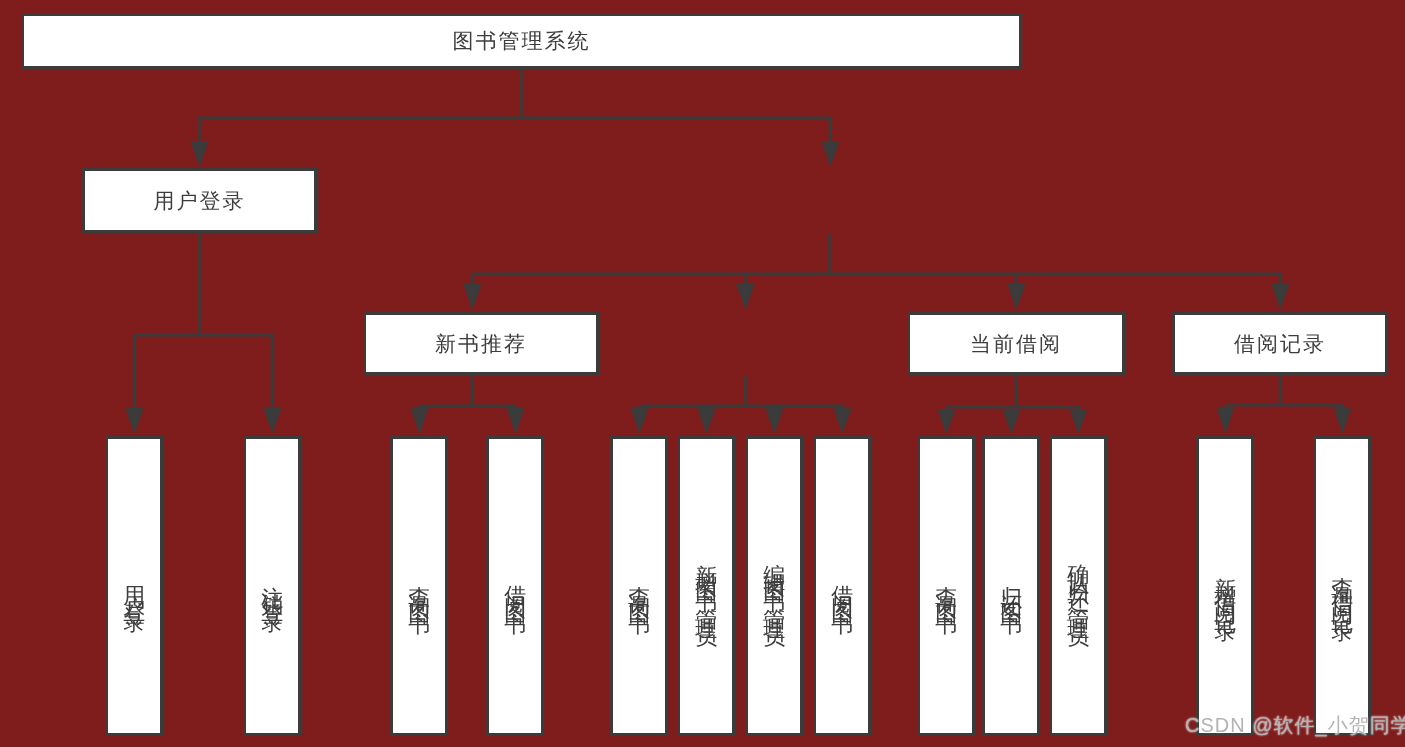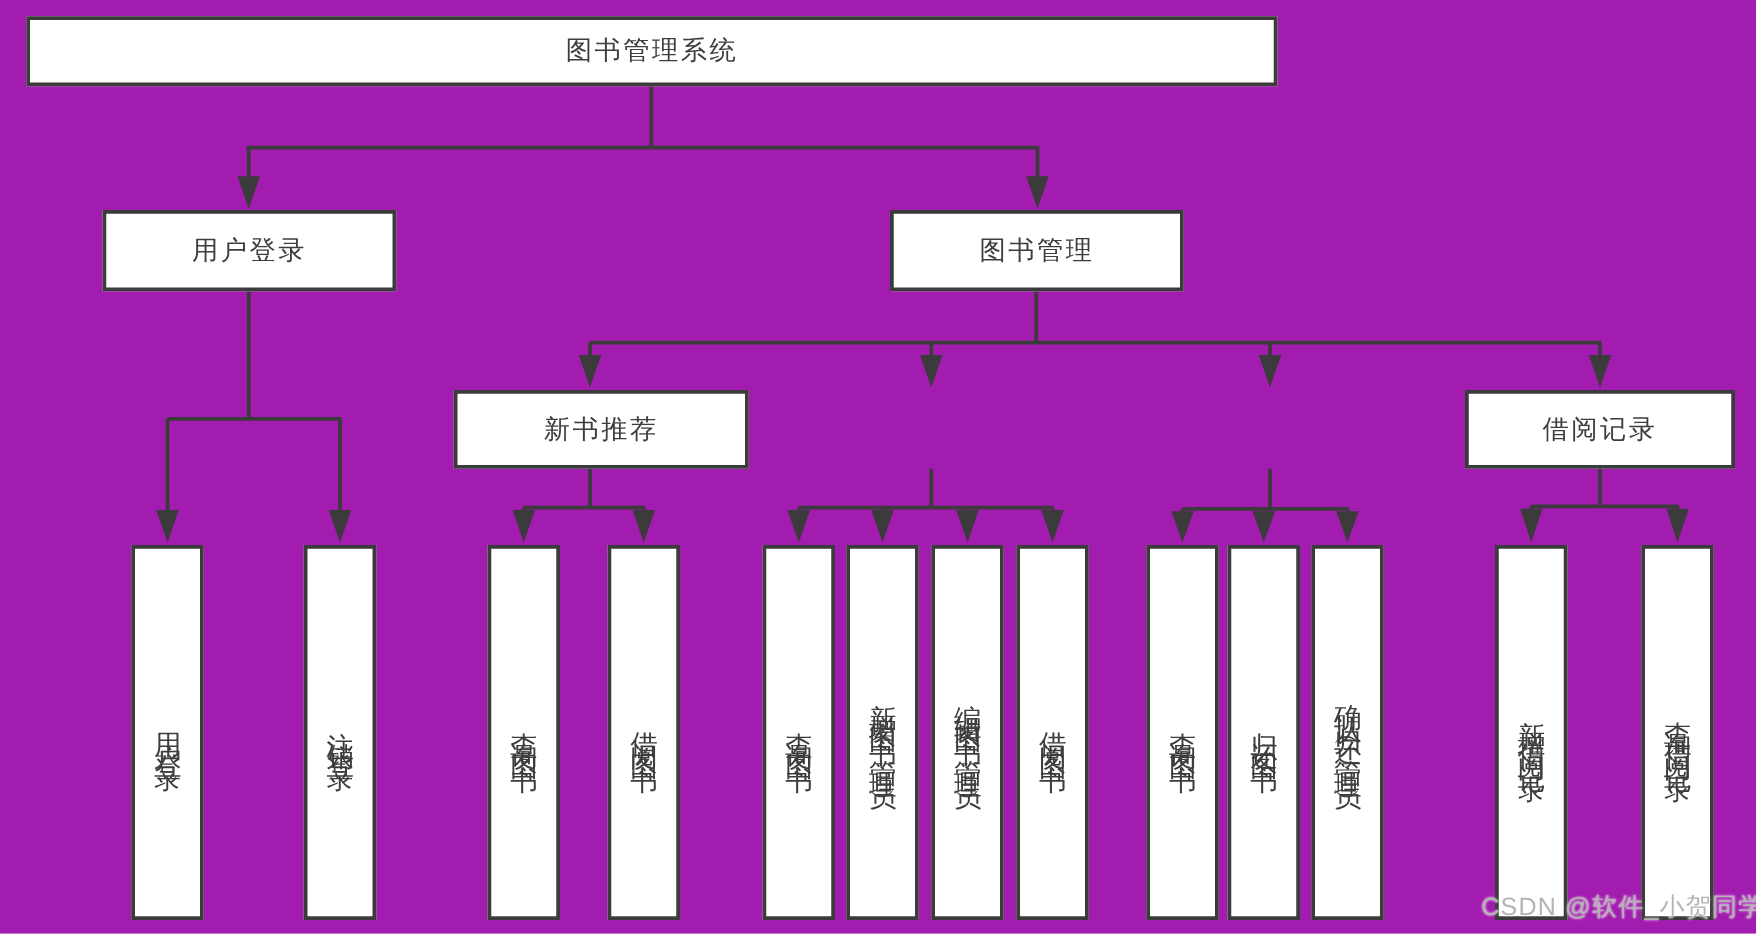--- a/index.html
+++ b/index.html
@@ -1,17 +1,17 @@
 <!DOCTYPE html>
 <html><head>
 <meta charset="utf-8">
 <style>
   html,body{margin:0;padding:0;background:#ffffff;}
   .canvas{
-    position:relative;width:1405px;height:747px;background:#a21caf;overflow:hidden;
+    position:relative;width:1405px;height:747px;background:#7f1d1d;overflow:hidden;
     font-family:"Liberation Sans","DejaVu Sans",sans-serif;
   }
   .connectors{position:absolute;left:0;top:0;width:1405px;height:747px;}
   .node{
     position:absolute;box-sizing:border-box;background:#ffffff;
     border:3px solid #3b3b3b;color:#3d3d3d;
     display:flex;align-items:center;justify-content:center;
     font-size:21px;letter-spacing:2px;line-height:1.2;
     white-space:nowrap;
   }
@@ -92,26 +92,26 @@
     </g>
   </svg>
 
   <div class="node" style="left:21px;top:13px;width:1001px;height:56px">
     <span>图书管理系统</span>
   </div>
 
   <div class="node" style="left:82px;top:168px;width:235px;height:65px">
     <span>用户登录</span>
   </div>
-  <div class="node" style="left:712px;top:168px;width:235px;height:65px">
-    <span>图书管理</span>
-  </div>
 
   <div class="node" style="left:363px;top:312px;width:236px;height:63px">
     <span>新书推荐</span>
+  </div>
+  <div class="node" style="left:907px;top:312px;width:218px;height:63px">
+    <span>当前借阅</span>
   </div>
   <div class="node" style="left:1172px;top:312px;width:216px;height:63px">
     <span>借阅记录</span>
   </div>
 
   <div class="node leaf" style="left:105px;top:436px;width:58px;height:300px">
     <span class="vtext">用户登录</span>
   </div>
   <div class="node leaf" style="left:243px;top:436px;width:58px;height:300px">
     <span class="vtext">注销登录</span>

